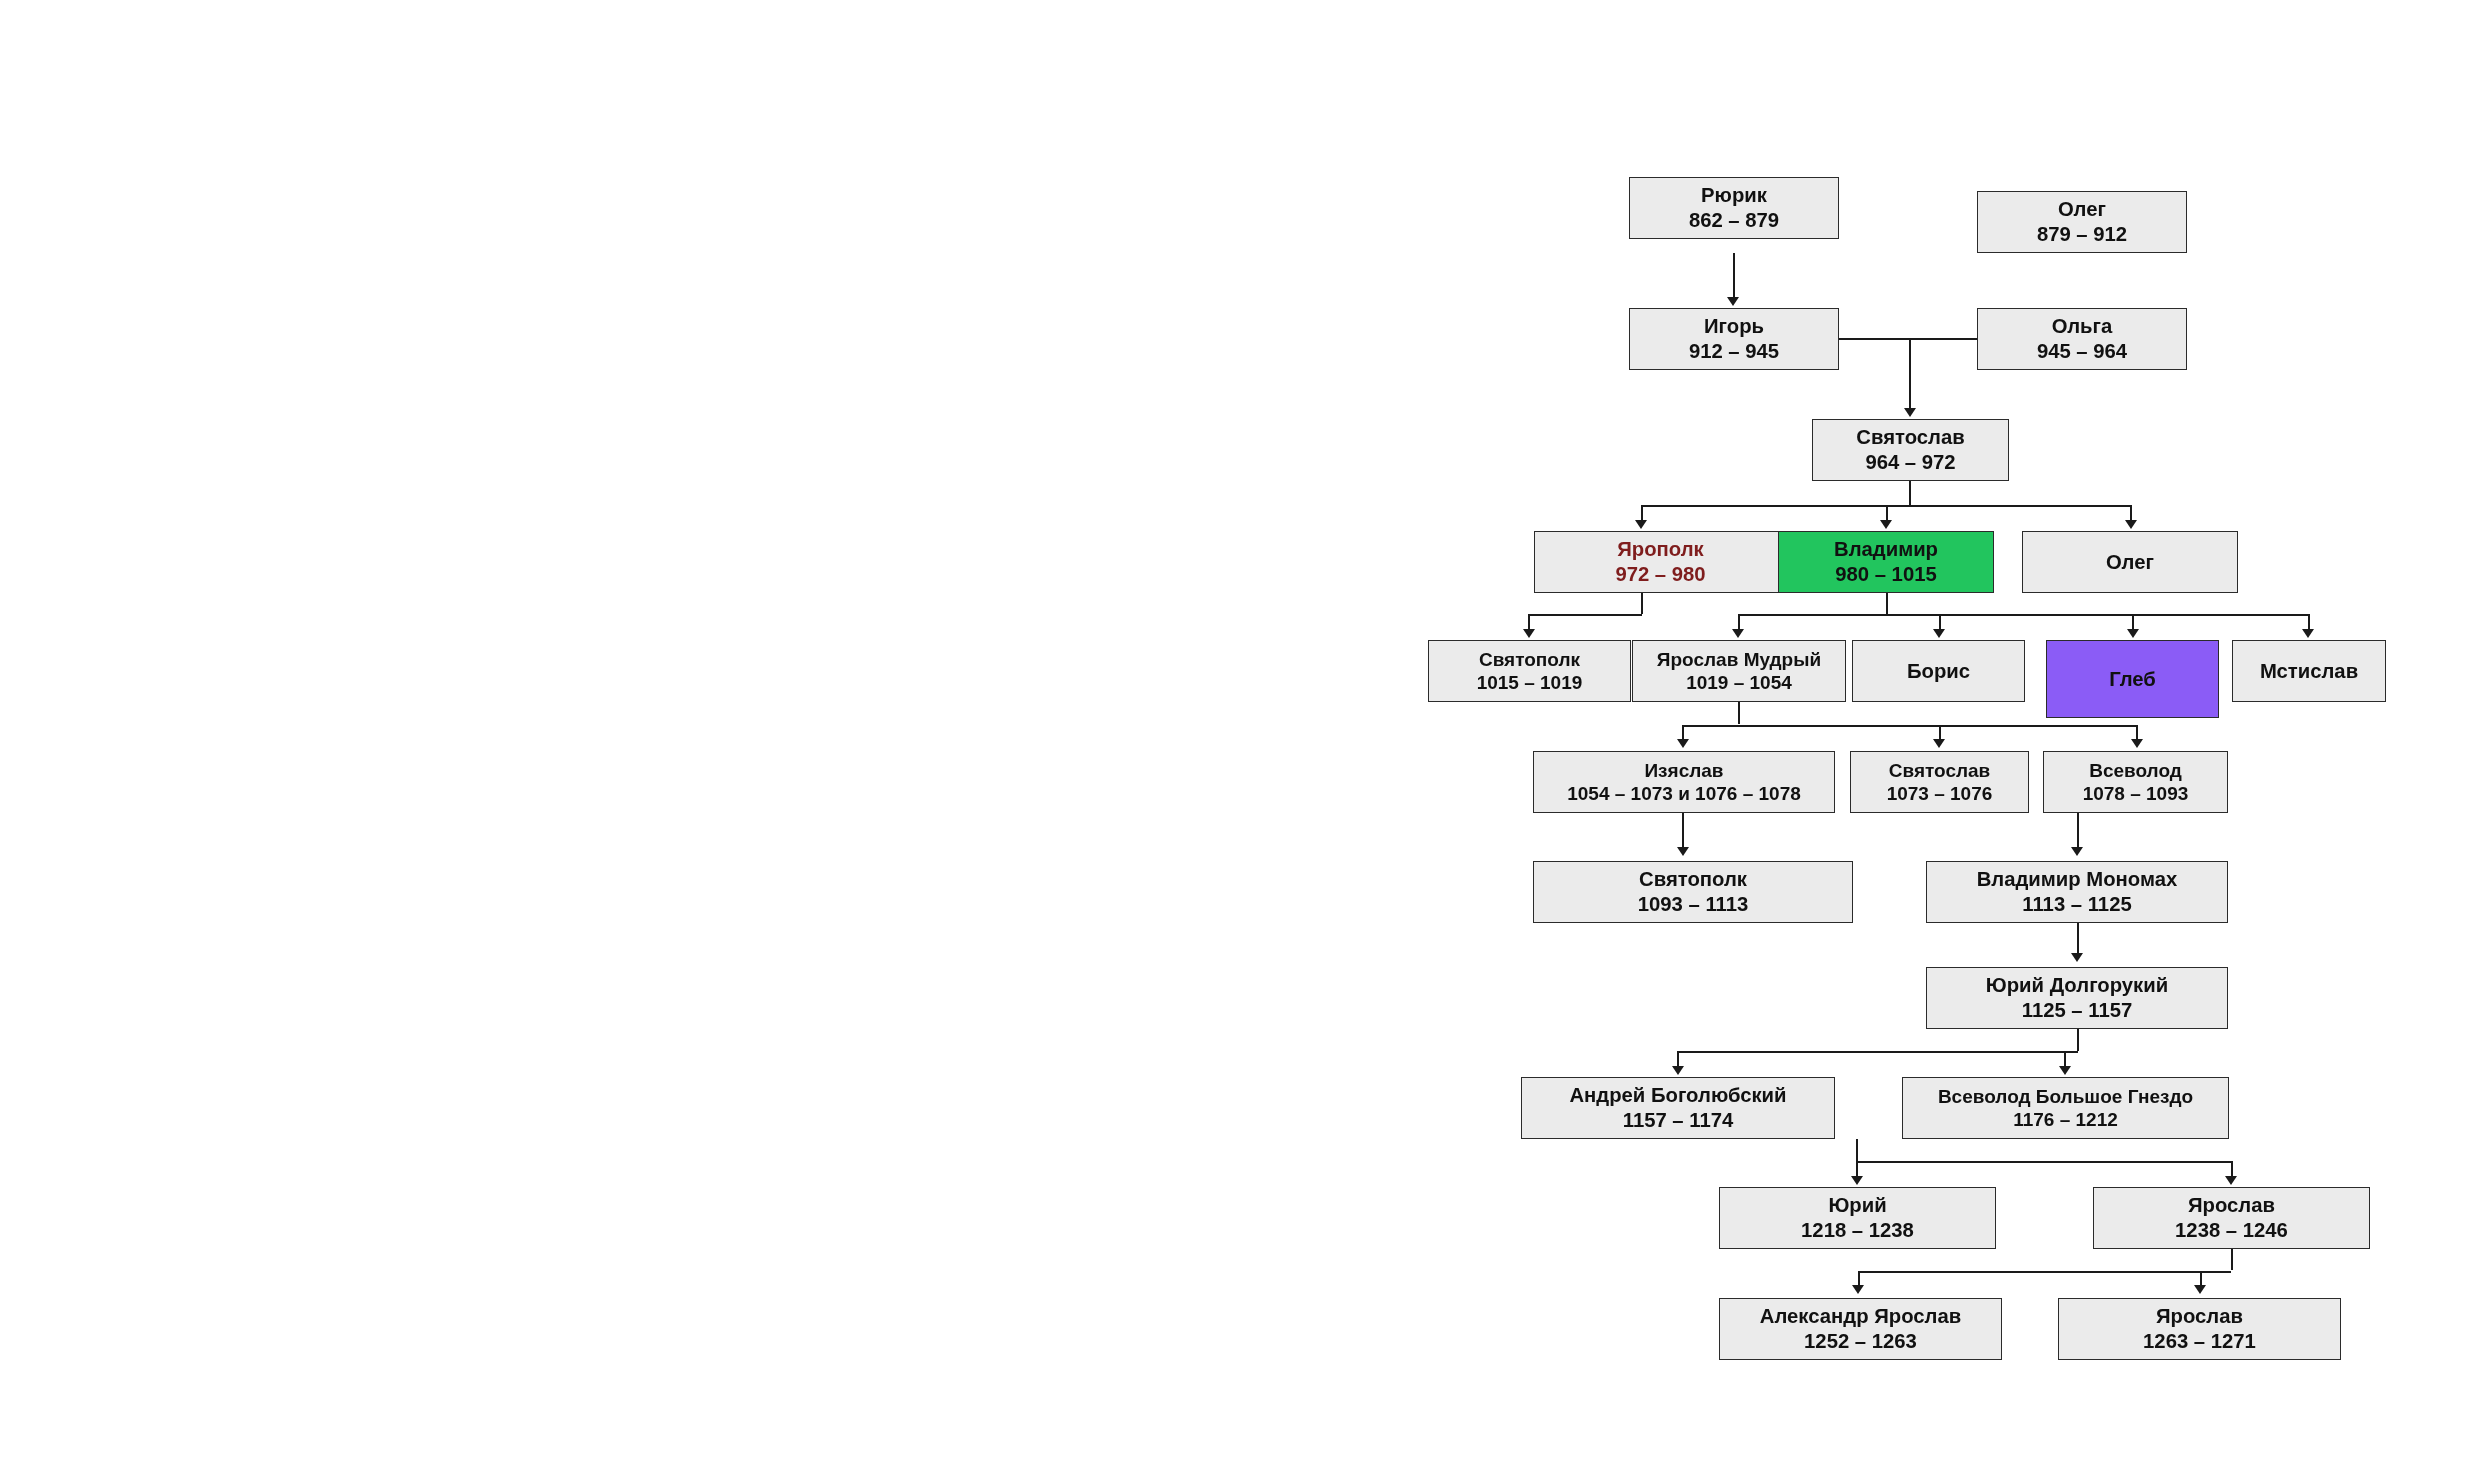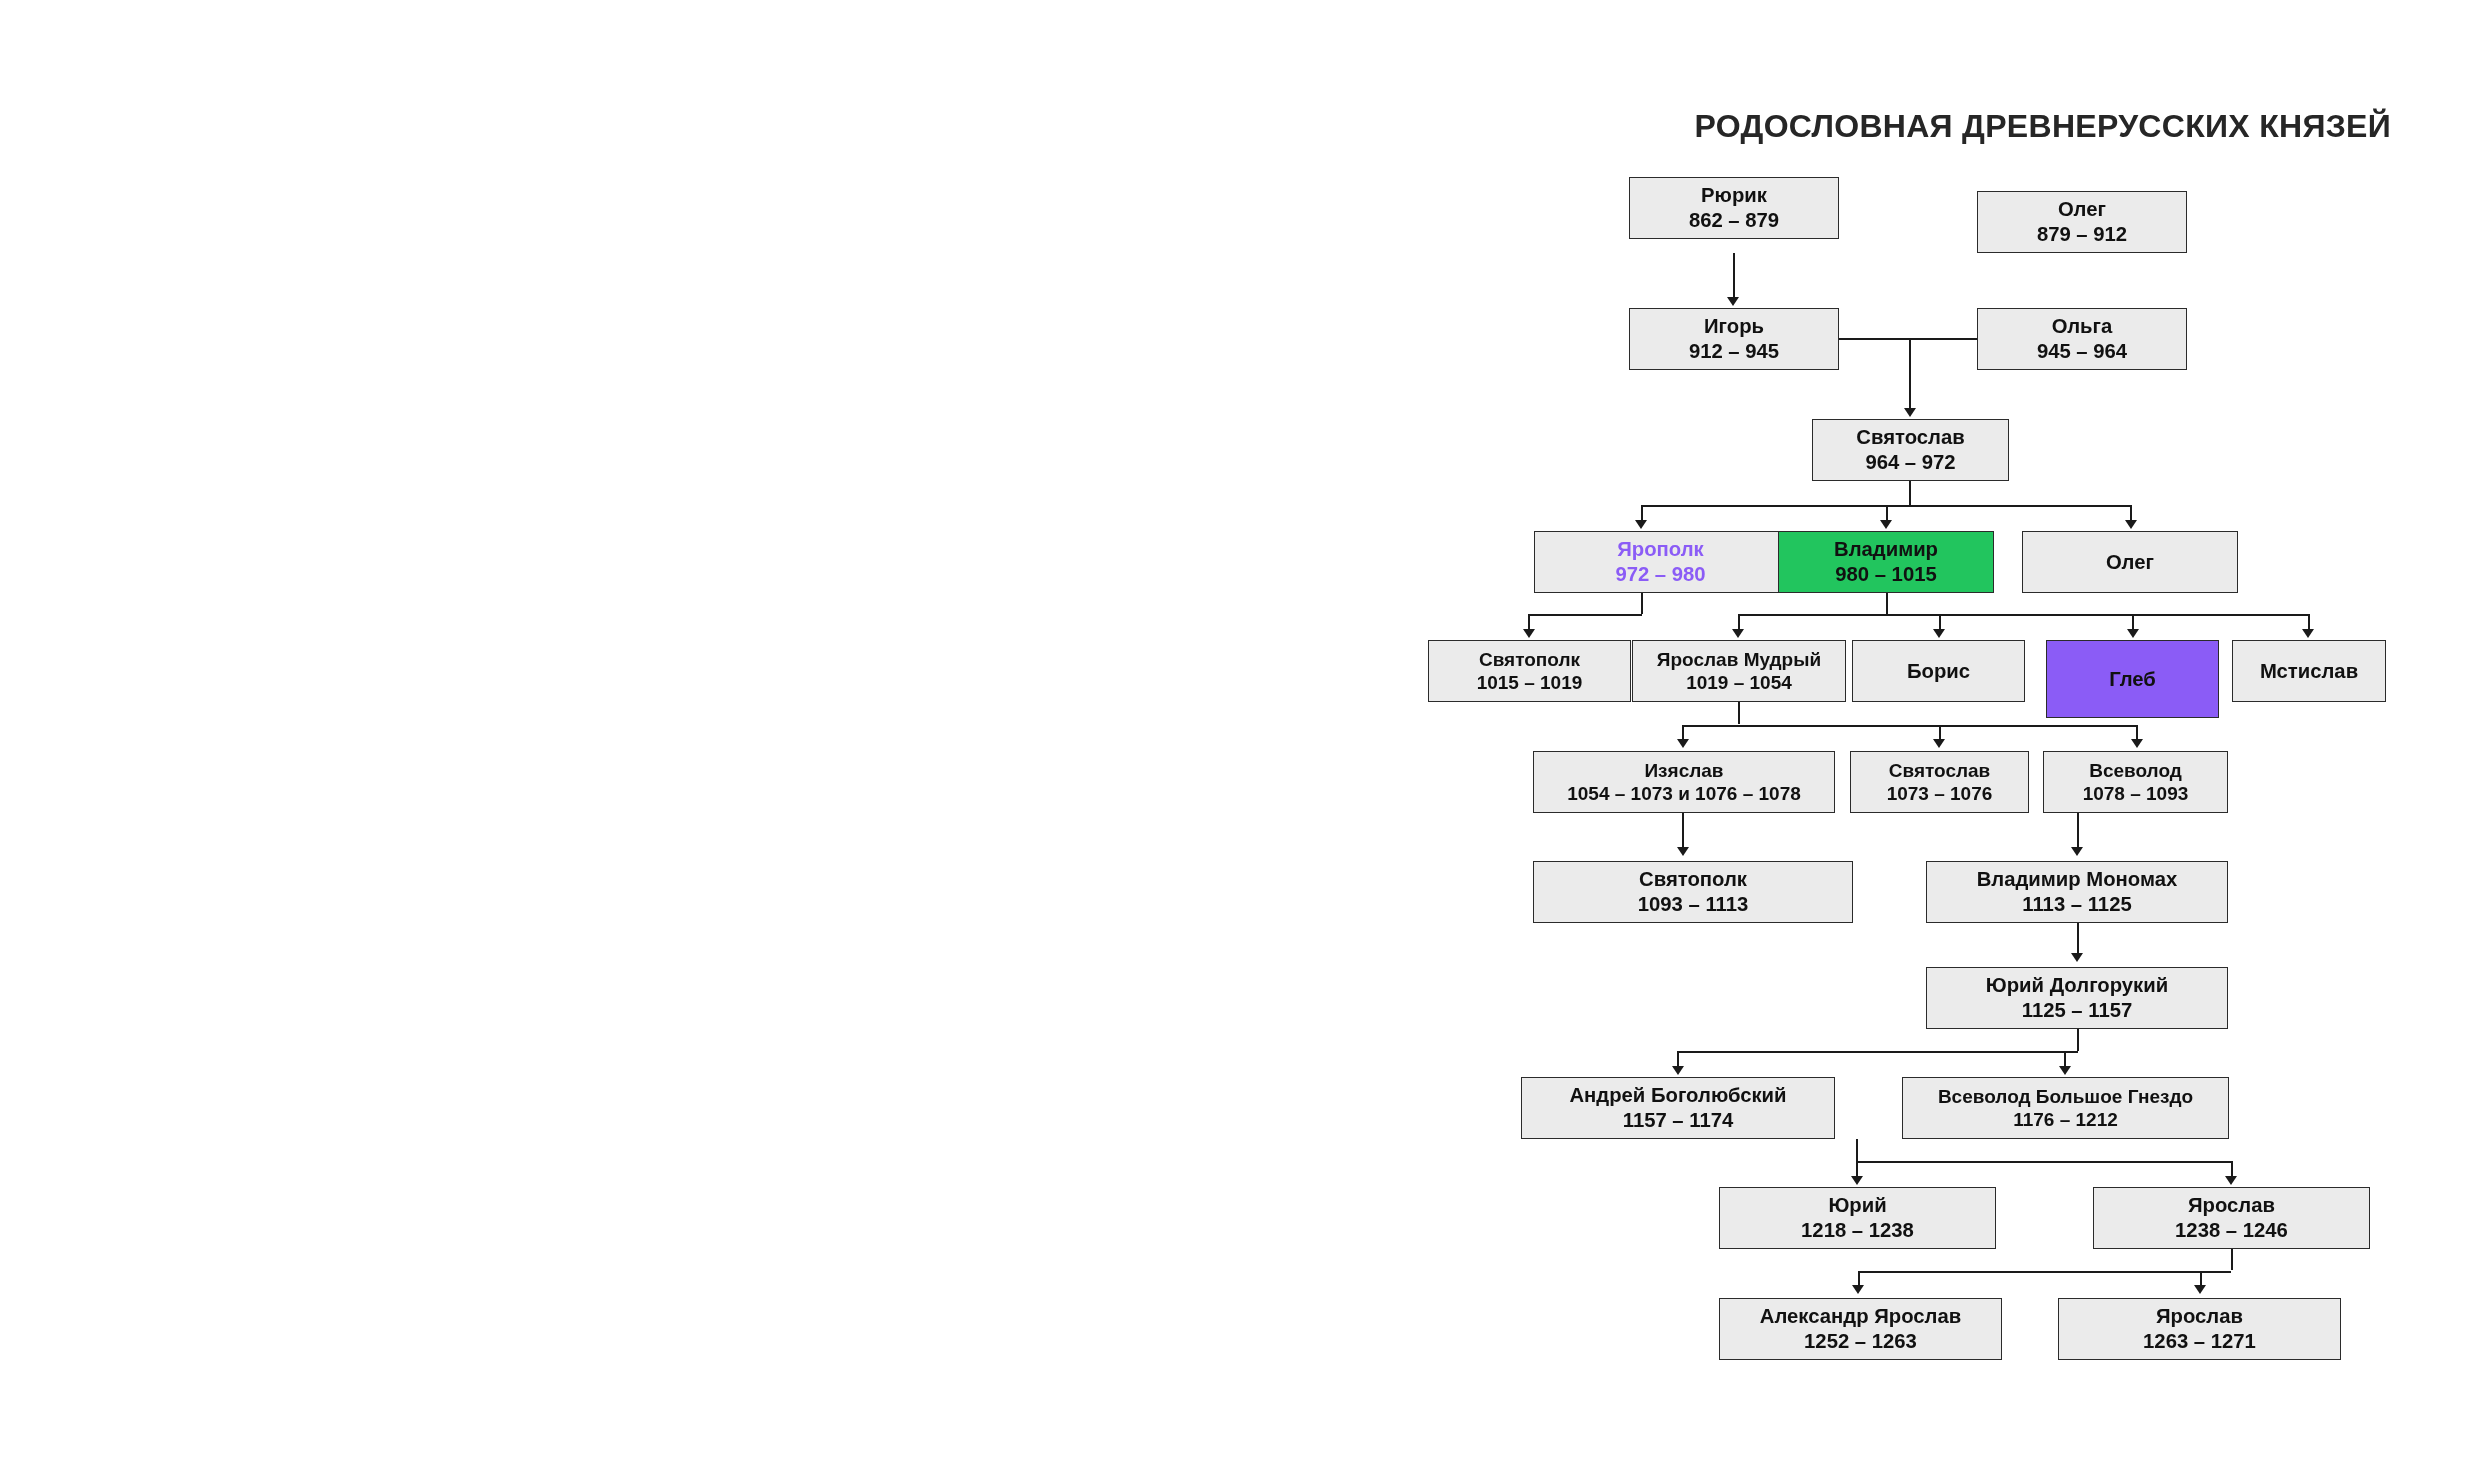--- a/index.html
+++ b/index.html
@@ -64,21 +64,20 @@
     border-left: 6.8px solid transparent;
     border-right: 6.8px solid transparent;
     border-top: 9.2px solid #1a1a1a;
   }
 </style>
 </head>
 <body>
 
 <div id="canvas">
 
-  <div id="title">РОДОСЛОВНАЯ ДРЕВНЕРУССКИХ КНЯЗЕЙ</div>
 
   <div class="edge v" style="left:1733px; top:253px; height:44px;"></div>
   <div class="arrow" style="left:1727px; top:297px;"></div>
 
   <div class="edge h" style="left:1839px; top:338px; width:138px;"></div>
   <div class="edge v" style="left:1909px; top:338px; height:70px;"></div>
   <div class="arrow" style="left:1904px; top:408px;"></div>
 
   <div class="edge v" style="left:1909px; top:481px; height:25px;"></div>
   <div class="edge h" style="left:1641px; top:505px; width:491px;"></div>
@@ -158,21 +157,21 @@
         <div class="yr">912 – 945</div>
       </div>
       <div class="node" style="left: 1977px; top: 308px; width: 210px; height: 62px; font-size: 20.3px; background: rgb(235, 235, 235); border-color: rgb(43, 43, 43); color: rgb(17, 17, 17);">
         <div class="nm">Ольга</div>
         <div class="yr">945 – 964</div>
       </div>
       <div class="node" style="left: 1812px; top: 419px; width: 197px; height: 62px; font-size: 20.3px; background: rgb(235, 235, 235); border-color: rgb(43, 43, 43); color: rgb(17, 17, 17);">
         <div class="nm">Святослав</div>
         <div class="yr">964 – 972</div>
       </div>
-      <div class="node" style="left: 1534px; top: 531px; width: 253px; height: 62px; font-size: 20.3px; background: rgb(235, 235, 235); border-color: rgb(43, 43, 43); color: #8b5cf6;">
+      <div class="node" style="left: 1534px; top: 531px; width: 253px; height: 62px; font-size: 20.3px; background: rgb(235, 235, 235); border-color: rgb(43, 43, 43); color: #7f1d1d;">
         <div class="nm">Ярополк</div>
         <div class="yr">972 – 980</div>
       </div>
       <div class="node" style="left: 1778px; top: 531px; width: 216px; height: 62px; font-size: 20.3px; background: #22c55e; border-color: rgb(43, 43, 43); color: rgb(17, 17, 17);">
         <div class="nm">Владимир</div>
         <div class="yr">980 – 1015</div>
       </div>
       <div class="node" style="left: 2022px; top: 531px; width: 216px; height: 62px; font-size: 20.3px; background: rgb(235, 235, 235); border-color: rgb(43, 43, 43); color: rgb(17, 17, 17);">
         <div class="nm">Олег</div>
       </div>

